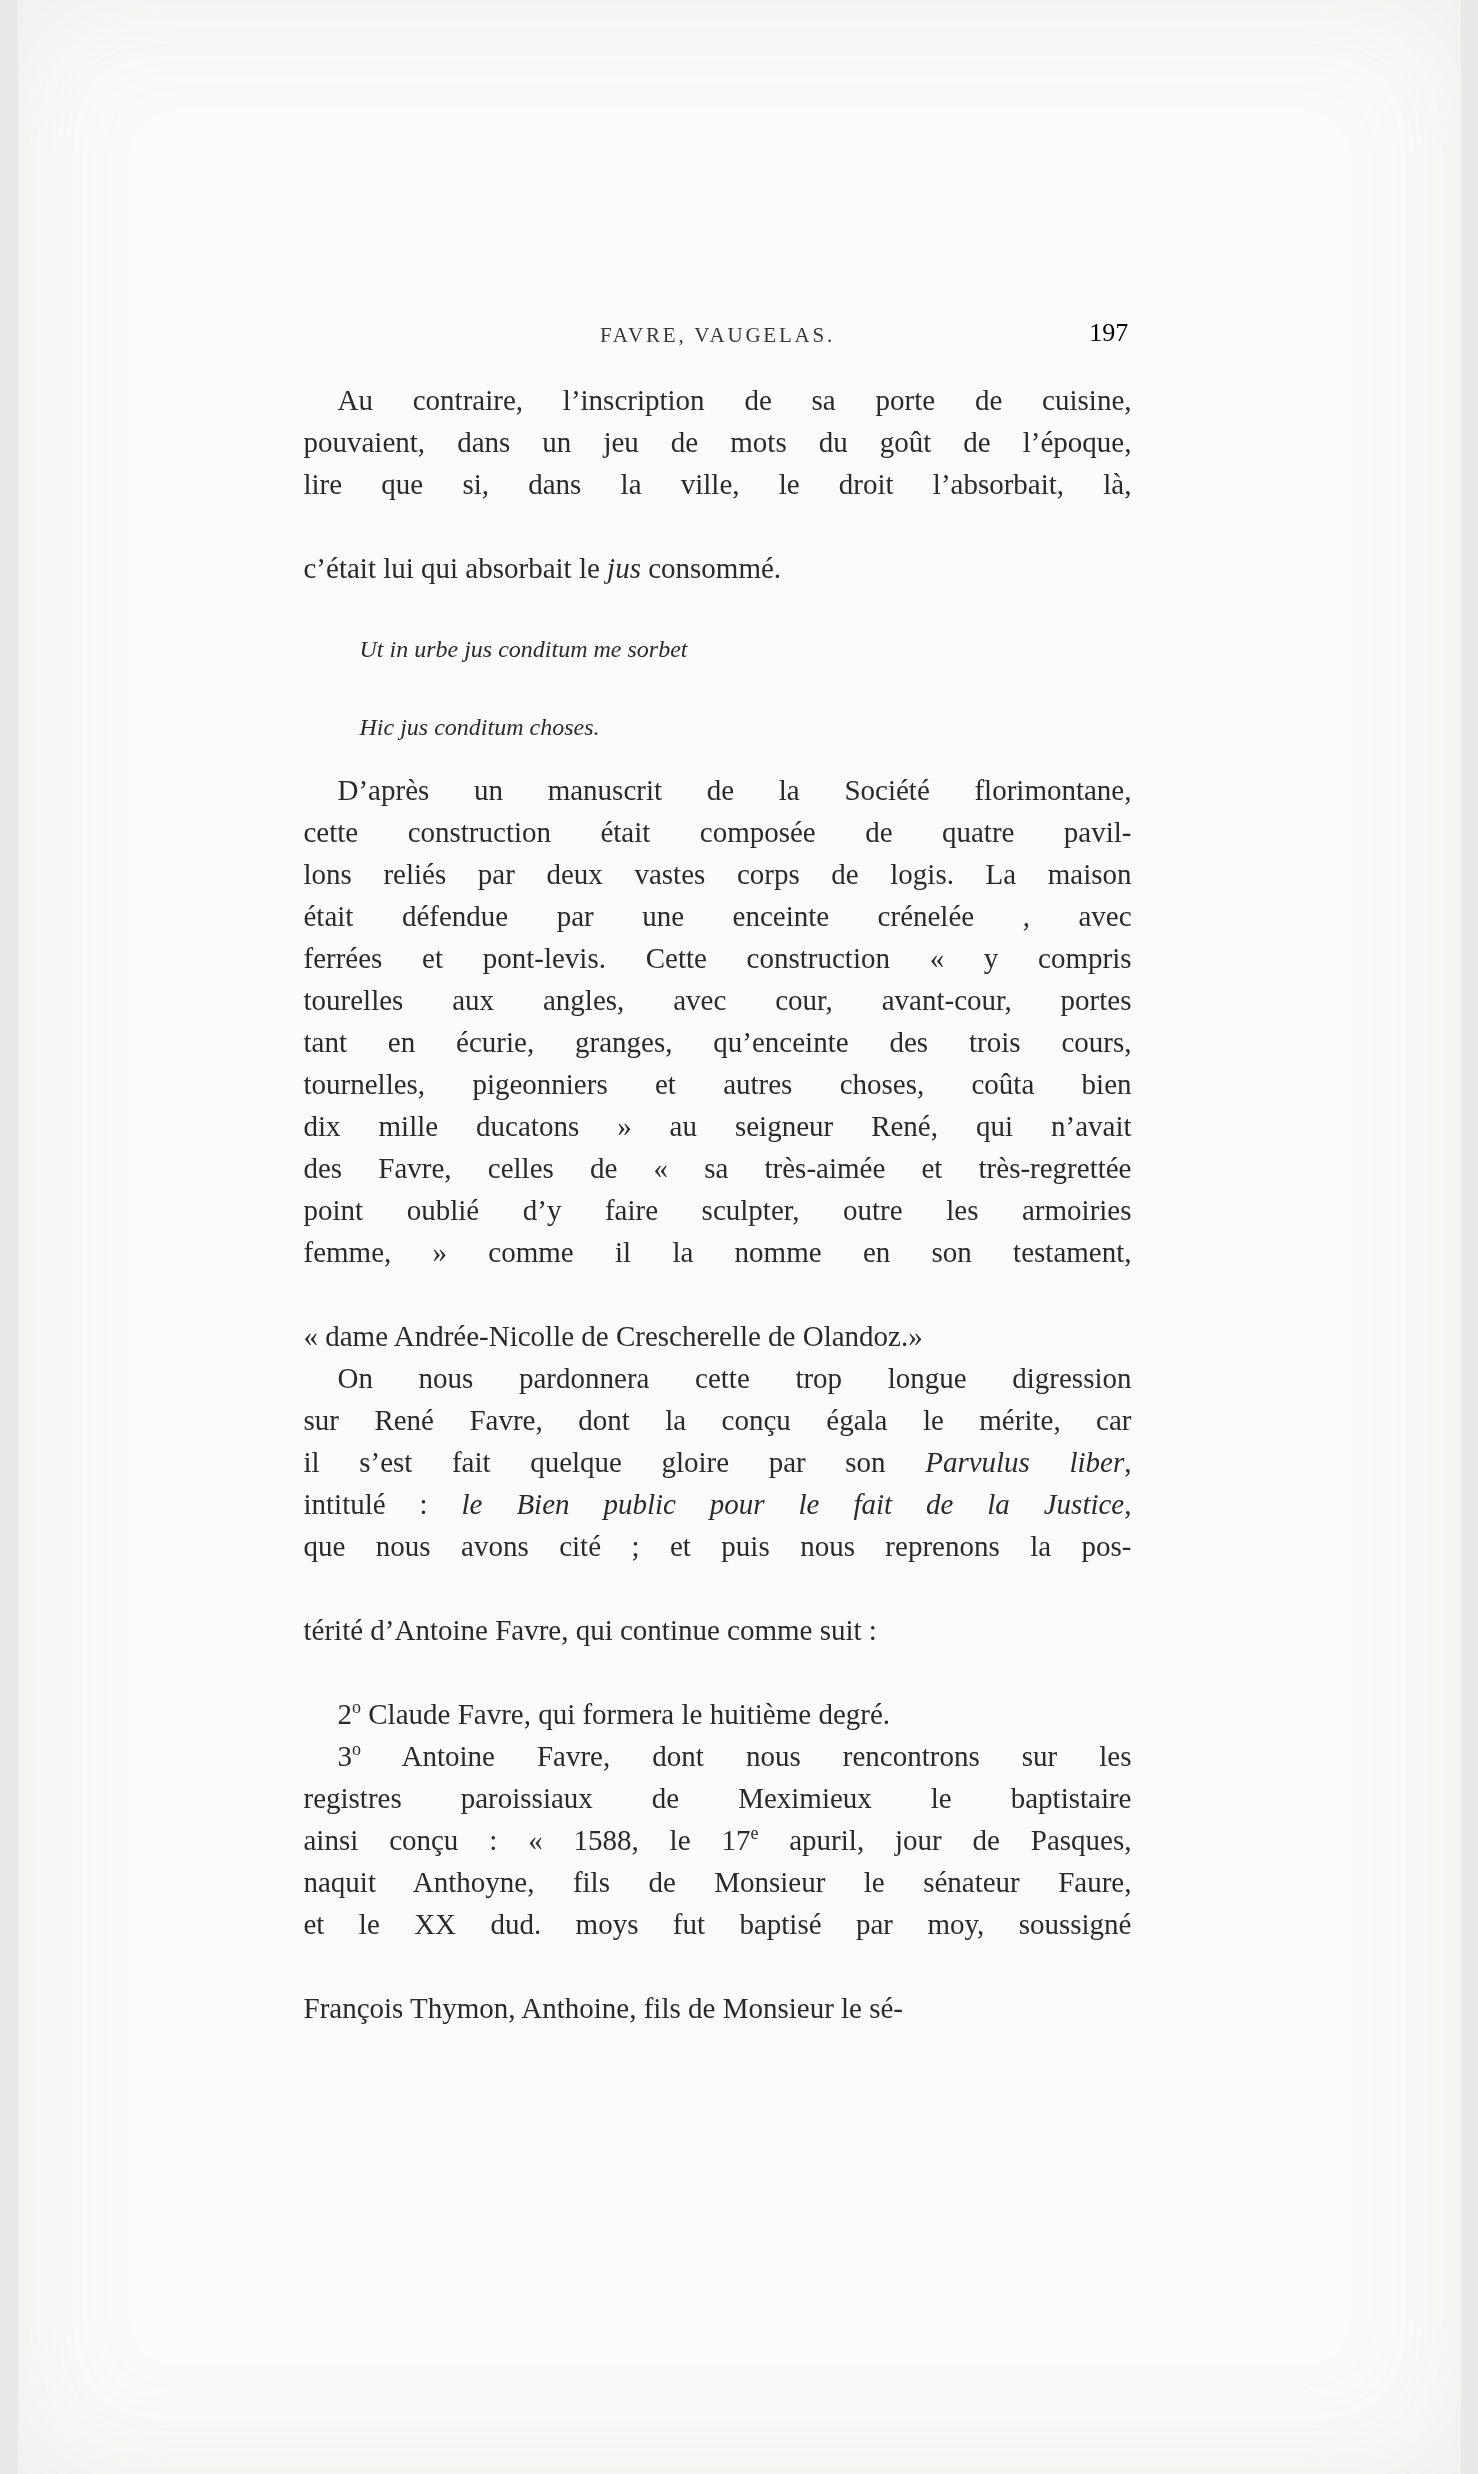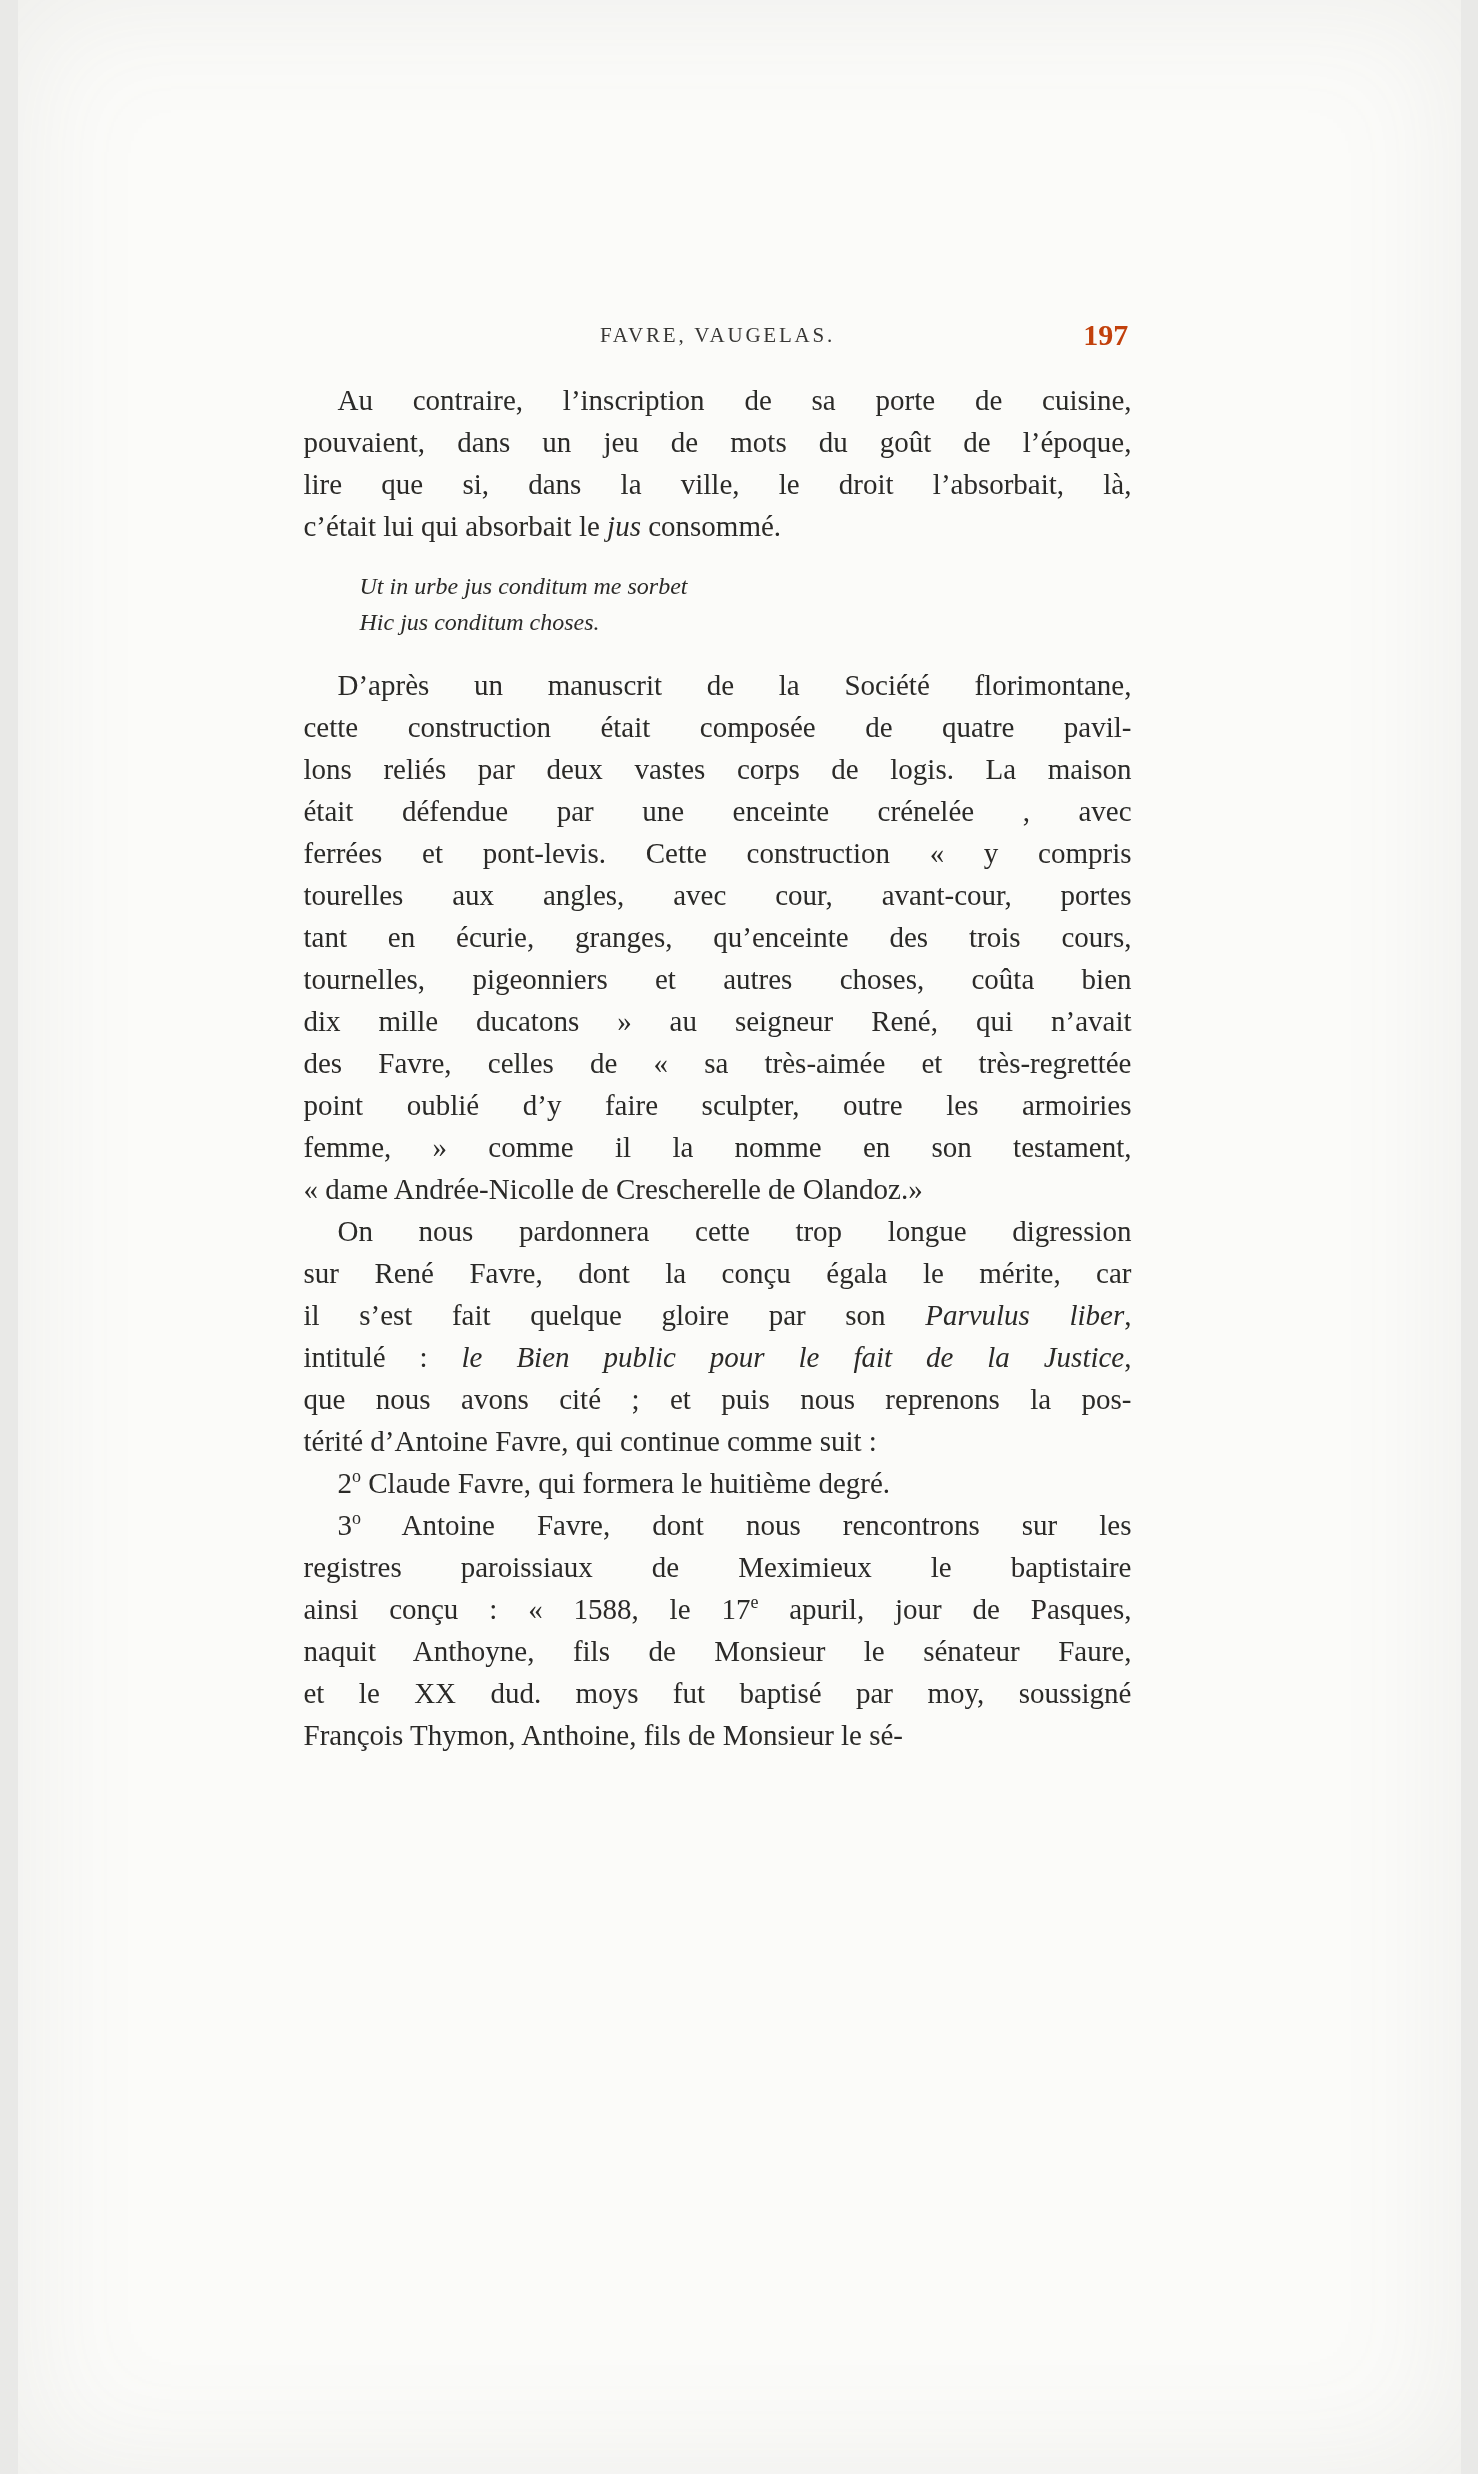--- a/index.html
+++ b/index.html
@@ -32,40 +32,41 @@
     top: 4.8px;
     text-align: center;
     font-size: 21px;
     letter-spacing: 2.8px;
     color: #383735;
   }
   .page-number {
     position: absolute;
     right: 3.2px;
     top: 0;
-    font-size: 30px;
-    font-weight: bold;
-    color: #c2410c;
+    font-size: 26px;
+    font-weight: normal;
+    color: #000000;
   }
   .text-block {
     position: absolute;
     left: 286px;
     top: 379px;
     width: 828px;
     font-size: 29px;
     line-height: 42px;
   }
   .paragraph { margin: 0; }
   .line {
     text-align: justify;
     text-align-last: justify;
   }
   .line.last {
     text-align: left;
     text-align-last: left;
+    margin-top: 42px;
   }
   .line.indent { text-indent: 34px; }
   .verse {
     margin: 21px 0 24px 56px;
     font-size: 24px;
     line-height: 36px;
   }
   .verse .line {
     text-align: left;
     text-align-last: left;

